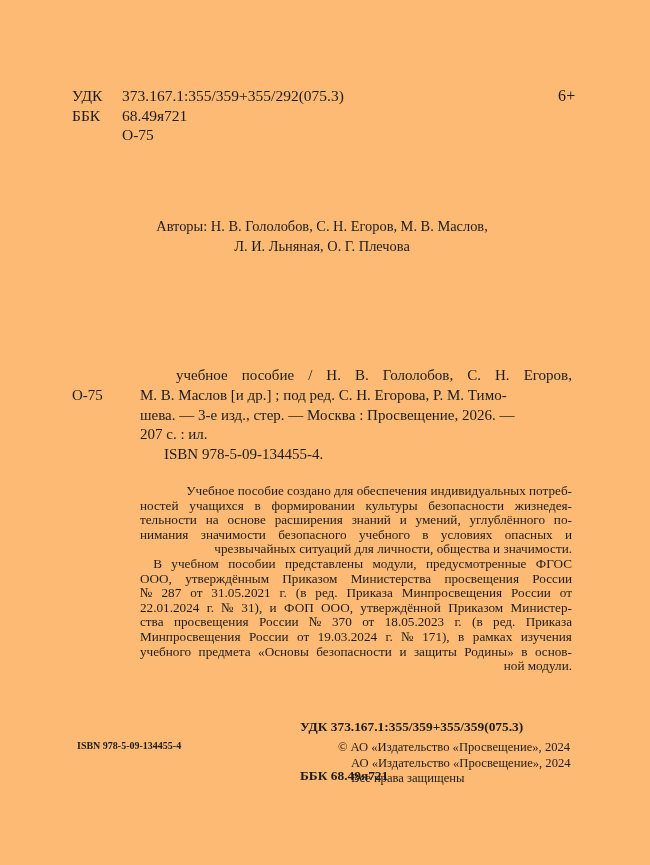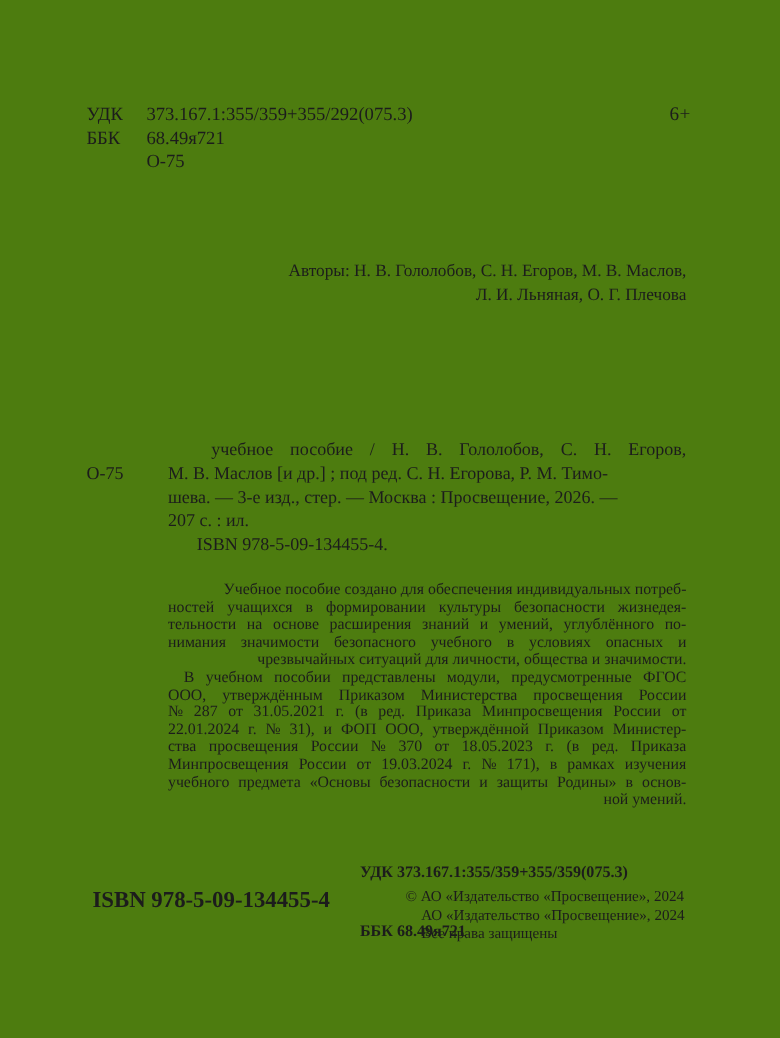--- a/index.html
+++ b/index.html
@@ -11,21 +11,21 @@
     width: 650px;
     height: 865px;
     position: relative;
     font-family: "Liberation Serif", "DejaVu Serif", serif;
     color: #1c1c1c;
     -webkit-font-smoothing: antialiased;
   }
   .page {
     position: absolute;
     inset: 0;
-    background: #4d7c0f;
+    background: #fdba74;
   }
 
   
   .classification {
     position: absolute;
     left: 72px;
     top: 86px;
     font-size: 15.5px;
     line-height: 19.5px;
   }
@@ -49,21 +49,21 @@
     line-height: 19.5px;
     letter-spacing: 0.3px;
   }
 
   
   .authors {
     position: absolute;
     left: 72px;
     top: 216px;
     width: 500px;
-    text-align: right;
+    text-align: center;
     font-size: 14.4px;
     line-height: 20px;
   }
   .authors div { white-space: pre; }
 
   
   .biblio {
     position: absolute;
     left: 72px;
     top: 366px;
@@ -136,21 +136,21 @@
     line-height: 16.4px;
     font-weight: bold;
     white-space: pre;
   }
 
   
   .isbn-bottom {
     position: absolute;
     left: 77px;
     top: 740px;
-    font-size: 19px;
+    font-size: 10px;
     font-weight: bold;
     white-space: pre;
   }
 
   
   .copyright {
     position: absolute;
     left: 338px;
     top: 740px;
     font-size: 12.6px;
@@ -211,21 +211,21 @@
     </p>
 
     <p>
       <span class="ann-line"><span>    В</span><span>учебном</span><span>пособии</span><span>представлены</span><span>модули,</span><span>предусмотренные</span><span>ФГОС</span></span>
       <span class="ann-line"><span>ООО,</span><span>утверждённым</span><span>Приказом</span><span>Министерства</span><span>просвещения</span><span>России</span></span>
       <span class="ann-line"><span>№</span><span>287</span><span>от</span><span>31.05.2021</span><span>г.</span><span>(в</span><span>ред.</span><span>Приказа</span><span>Минпросвещения</span><span>России</span><span>от</span></span>
       <span class="ann-line"><span>22.01.2024</span><span>г.</span><span>№</span><span>31),</span><span>и</span><span>ФОП</span><span>ООО,</span><span>утверждённой</span><span>Приказом</span><span>Министер-</span></span>
       <span class="ann-line"><span>ства</span><span>просвещения</span><span>России</span><span>№</span><span>370</span><span>от</span><span>18.05.2023</span><span>г.</span><span>(в</span><span>ред.</span><span>Приказа</span></span>
       <span class="ann-line"><span>Минпросвещения</span><span>России</span><span>от</span><span>19.03.2024</span><span>г.</span><span>№</span><span>171),</span><span>в</span><span>рамках</span><span>изучения</span></span>
       <span class="ann-line"><span>учебного</span><span>предмета</span><span>«Основы</span><span>безопасности</span><span>и</span><span>защиты</span><span>Родины»</span><span>в</span><span>основ-</span></span>
-      <span class="ann-line last">ной умений.</span>
+      <span class="ann-line last">ной модули.</span>
     </p>
 
   </div>
 
   <div class="udk-footer">
     <div>УДК 373.167.1:355/359+355/359(075.3)</div>
     <div>ББК 68.49я721</div>
   </div>
 
   <div class="isbn-bottom">ISBN 978-5-09-134455-4</div>

